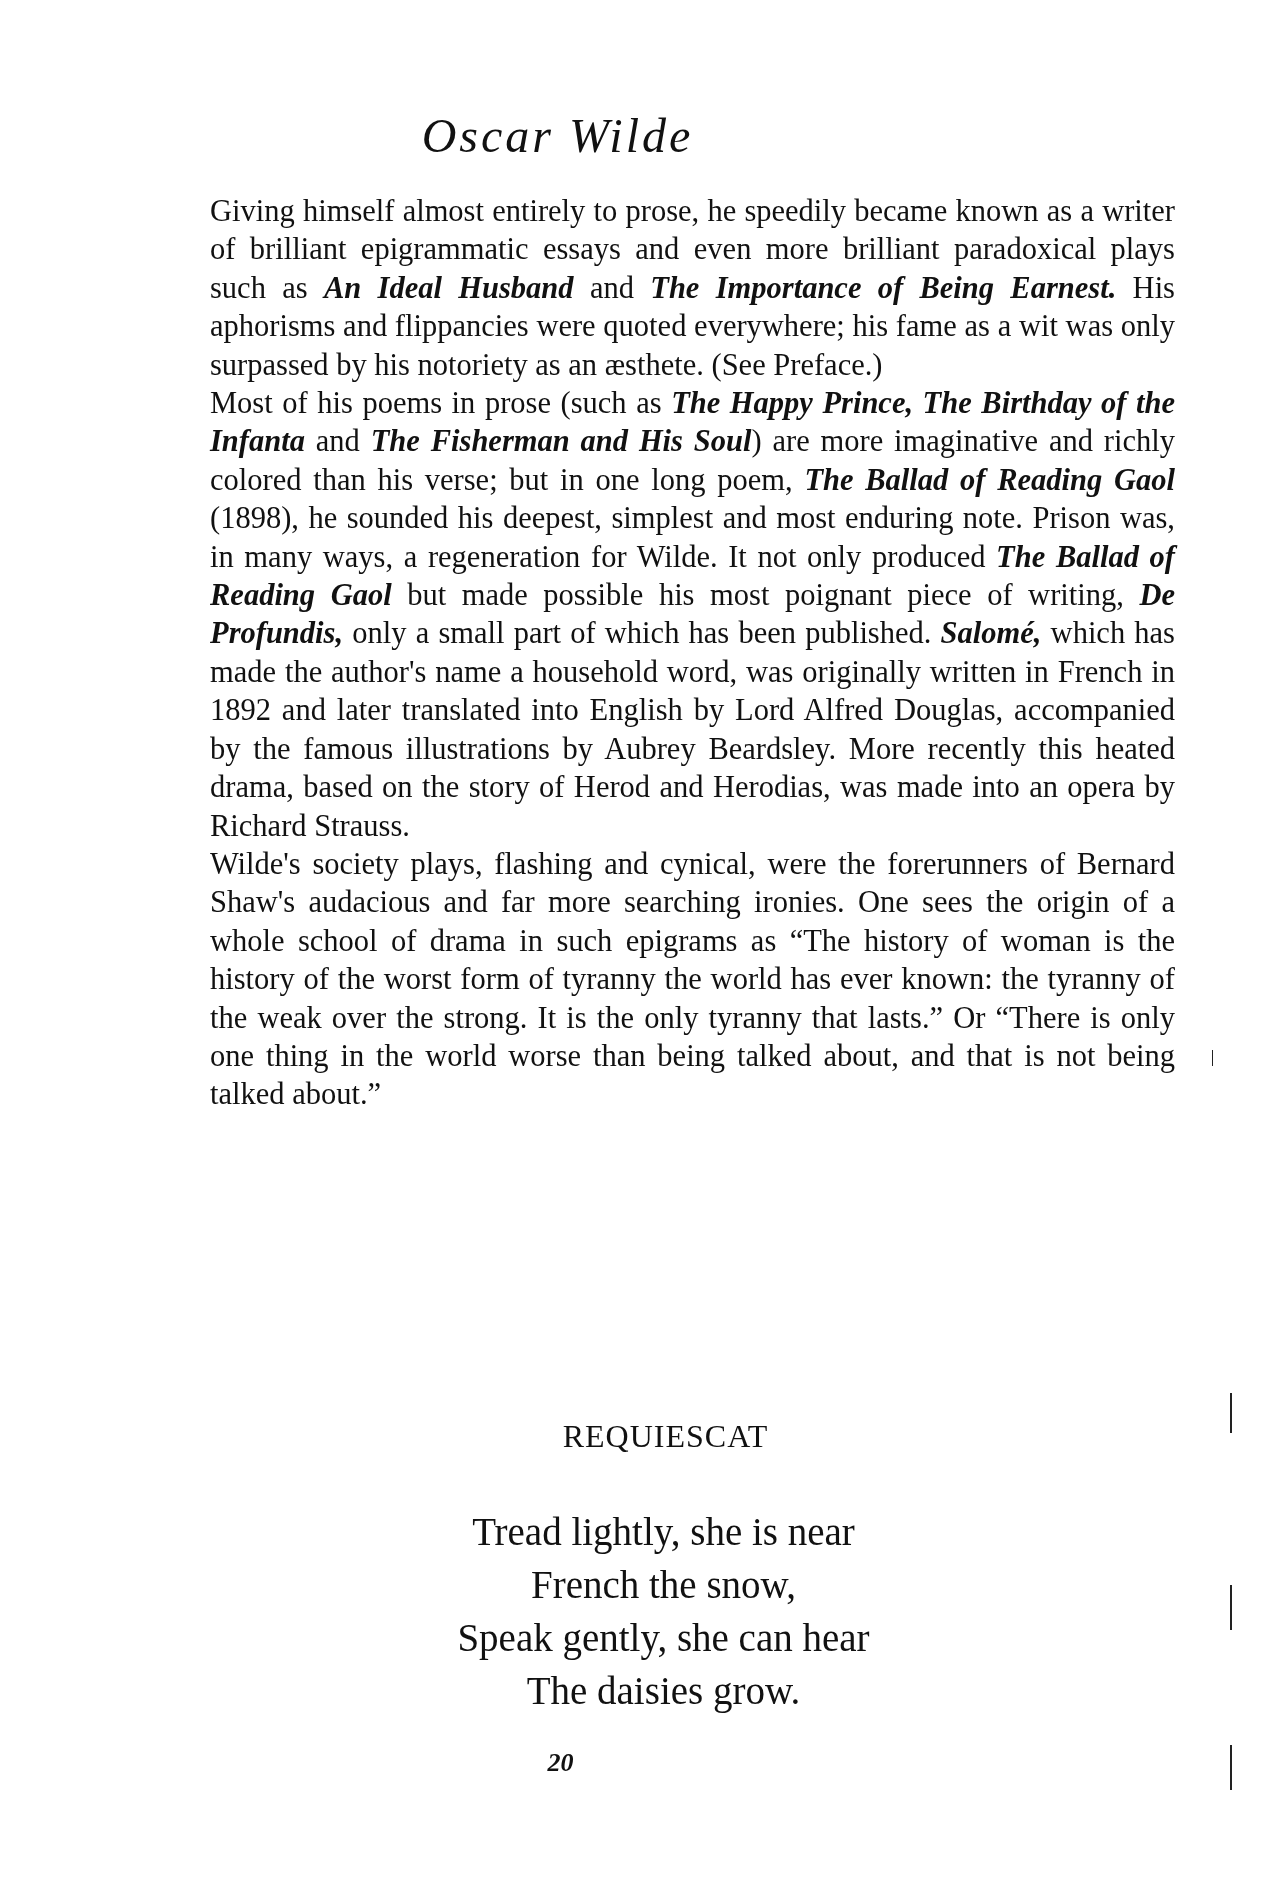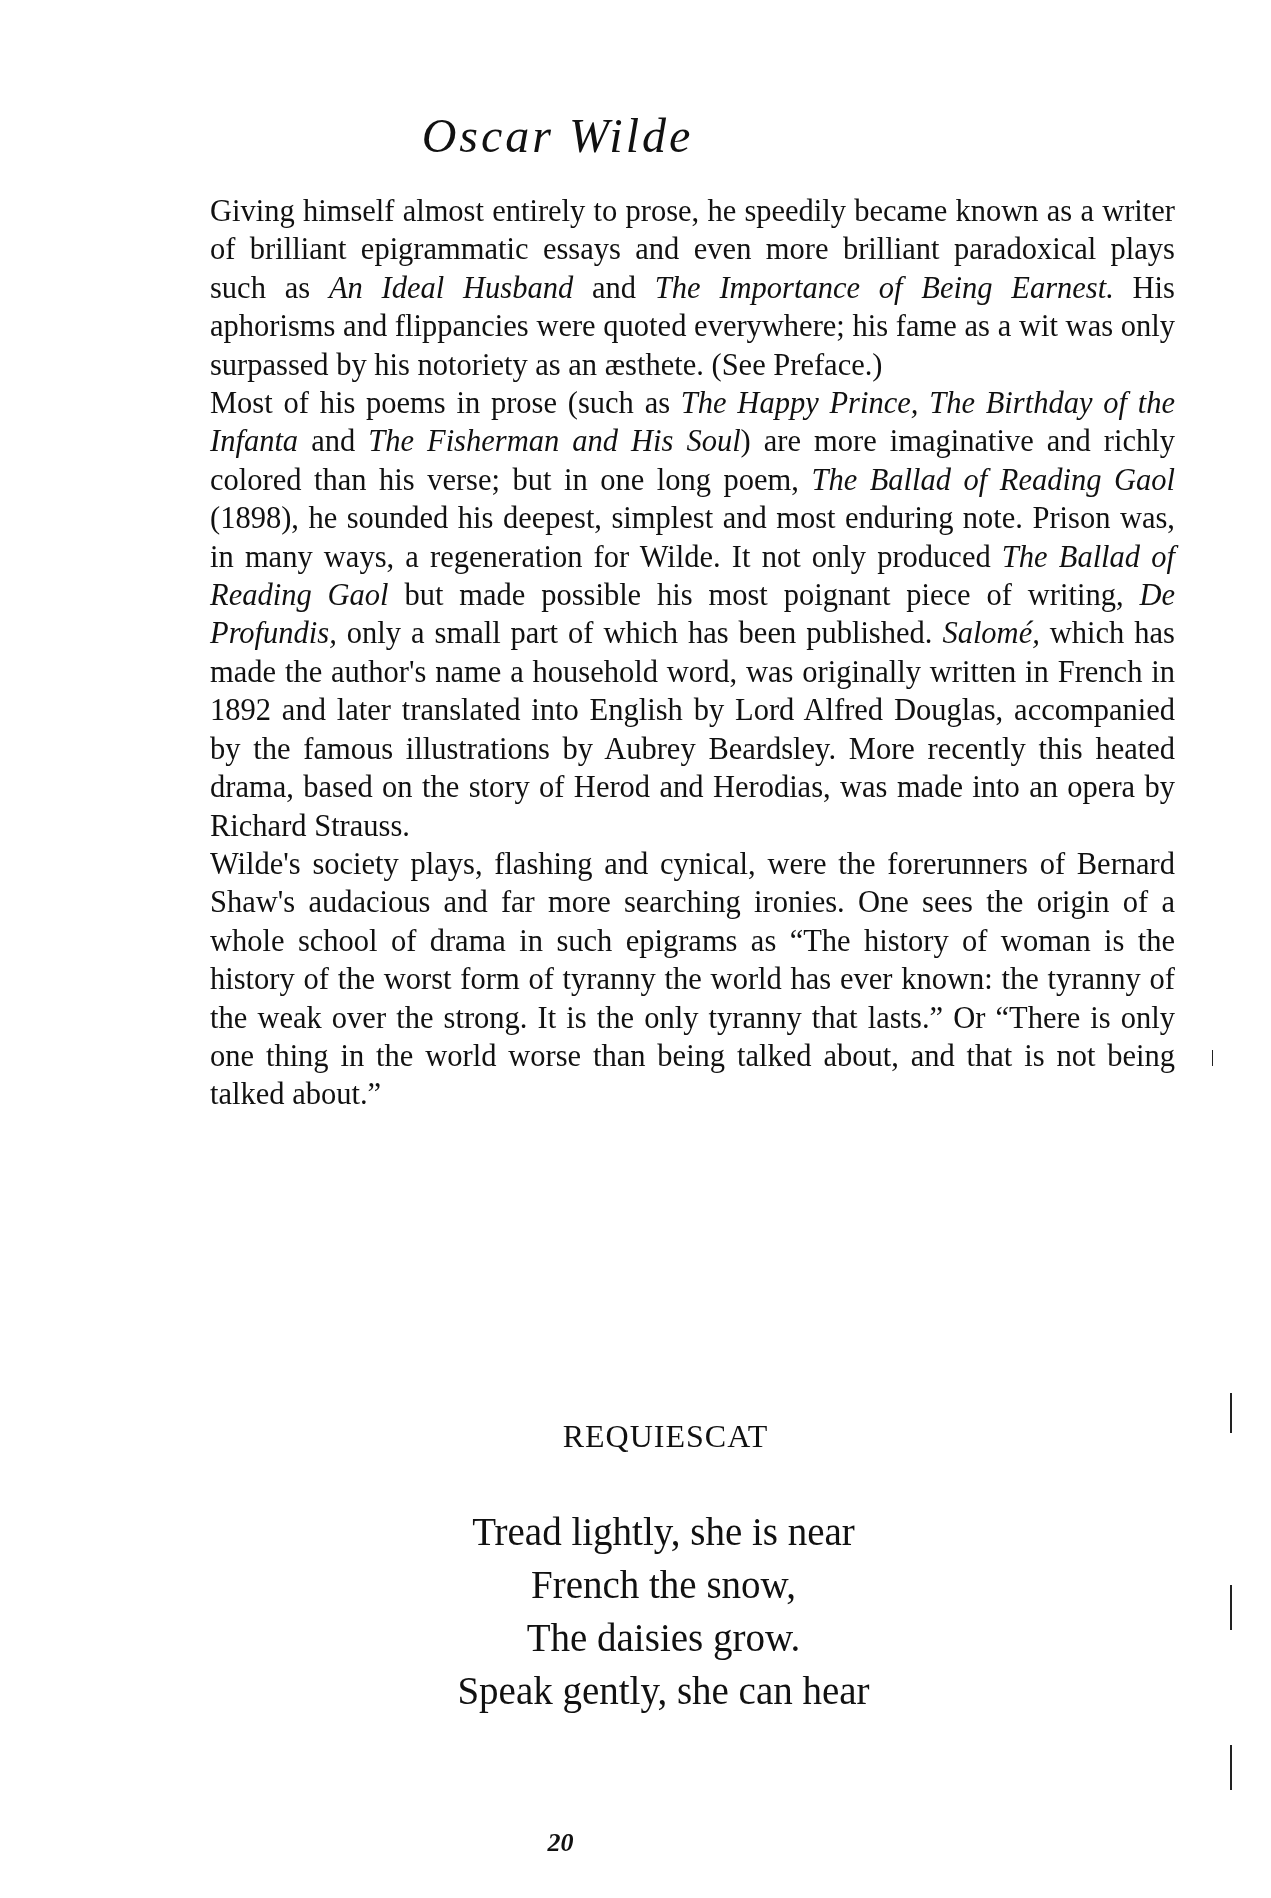--- a/index.html
+++ b/index.html
@@ -1,45 +1,45 @@
 <!DOCTYPE html>
 <html><head>
 <meta charset="utf-8">
 <style>
   html, body { margin: 0; padding: 0; background: #ffffff; }
   body { width: 1271px; height: 1898px; position: relative; overflow: hidden; font-family: "Liberation Serif", "DejaVu Serif", serif; color: #111; }
   .page { position: absolute; left: 0; top: 0; width: 1271px; height: 1898px; }
   .running-head { position: absolute; top: 108px; left: 0; width: 1091px; text-align: center; font-style: italic; font-size: 48px; letter-spacing: 3px; margin-left: 12px; }
   .body-text { position: absolute; left: 210px; width: 965px; top: 192px; font-size: 30.5px; line-height: 38.4px; text-align: justify; }
   .body-text p { margin: 0; text-indent: 0; }
-  .body-text em { font-style: italic; }
+  .body-text em { font-style: italic; font-weight: bold; }
   .poem-title { position: absolute; top: 1418px; left: 0; width: 1271px; text-align: center; font-size: 32px; letter-spacing: 1px; padding-left: 60px; box-sizing: border-box; }
   .poem { position: absolute; top: 1505px; left: 0; width: 1271px; text-align: center; font-size: 39px; line-height: 53px; padding-left: 56px; box-sizing: border-box; }
-  .page-number { position: absolute; top: 1828px; left: 0; width: 1061px; text-align: center; font-size: 26px; font-weight: bold; font-style: italic; padding-left: 60px; box-sizing: border-box; }
+  .page-number { position: absolute; top: 1748px; left: 0; width: 1061px; text-align: center; font-size: 26px; font-weight: bold; font-style: italic; padding-left: 60px; box-sizing: border-box; }
   .mark { position: absolute; background: #222; width: 2px; }
 </style>
 </head>
 <body>
 
 <div class="page">
   <div class="running-head">Oscar Wilde</div>
 
   <div class="body-text" id="body-text">
       <p><span>Giving himself almost entirely to prose, he speedily became known as a writer of brilliant epigrammatic essays and even more brilliant paradoxical plays such as </span><em>An Ideal Husband</em><span> and </span><em>The Importance of Being Earnest.</em><span> His aphorisms and flippancies were quoted everywhere; his fame as a wit was only surpassed by his notoriety as an æsthete. (See Preface.)</span></p>
       <p><span>Most of his poems in prose (such as </span><em>The Happy Prince, The Birthday of the Infanta</em><span> and </span><em>The Fisherman and His Soul</em><span>) are more imaginative and richly colored than his verse; but in one long poem, </span><em>The Ballad of Reading Gaol</em><span> (1898), he sounded his deepest, simplest and most enduring note. Prison was, in many ways, a regeneration for Wilde. It not only produced </span><em>The Ballad of Reading Gaol</em><span> but made possible his most poignant piece of writing, </span><em>De Profundis,</em><span> only a small part of which has been published. </span><em>Salomé,</em><span> which has made the author's name a household word, was originally written in French in 1892 and later translated into English by Lord Alfred Douglas, accompanied by the famous illustrations by Aubrey Beardsley. More recently this heated drama, based on the story of Herod and Herodias, was made into an opera by Richard Strauss.</span></p>
       <p><span>Wilde's society plays, flashing and cynical, were the forerunners of Bernard Shaw's audacious and far more searching ironies. One sees the origin of a whole school of drama in such epigrams as “The history of woman is the history of the worst form of tyranny the world has ever known: the tyranny of the weak over the strong. It is the only tyranny that lasts.” Or “There is only one thing in the world worse than being talked about, and that is not being talked about.”</span></p>
     </div>
 
   <div class="poem-title">REQUIESCAT</div>
 
   <div class="poem">
     <div>Tread lightly, she is near</div>
     <div>French the snow,</div>
+    <div>Speak gently, she can hear</div>
     <div>The daisies grow.</div>
-    <div>Speak gently, she can hear</div>
   </div>
 
   <div class="page-number">20</div>
 
   <div class="mark" style="left:1230px;top:1393px;height:40px;"></div>
   <div class="mark" style="left:1230px;top:1585px;height:45px;"></div>
   <div class="mark" style="left:1230px;top:1745px;height:45px;"></div>
   <div class="mark" style="left:1212px;top:1050px;height:16px;width:1px;"></div>
 </div>
 

